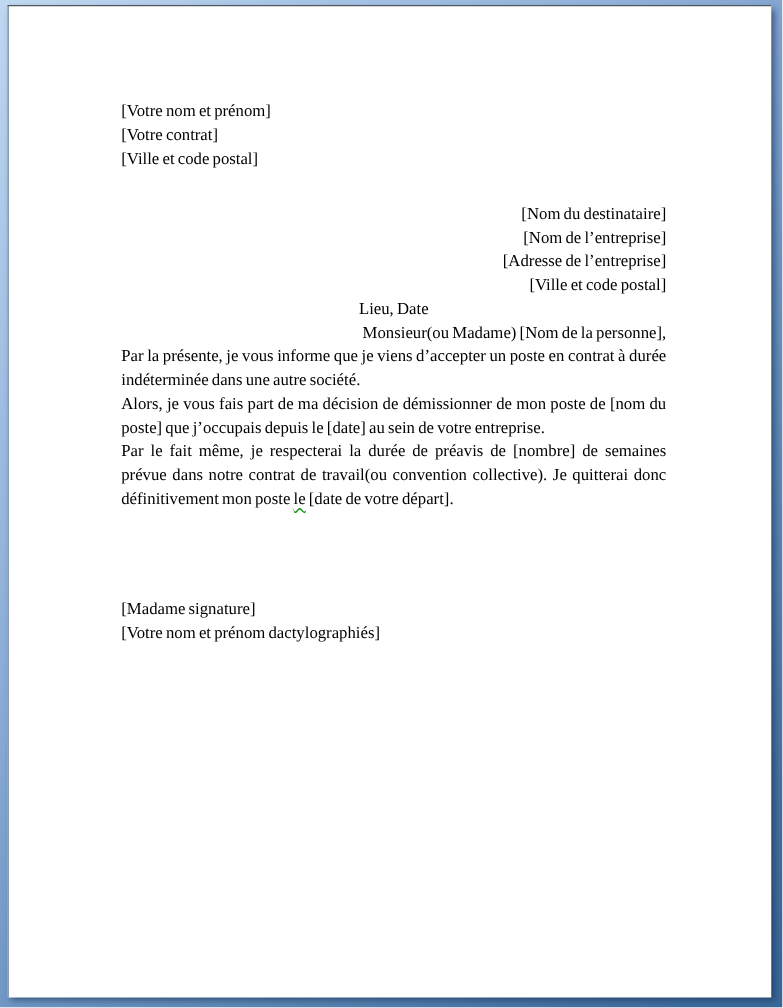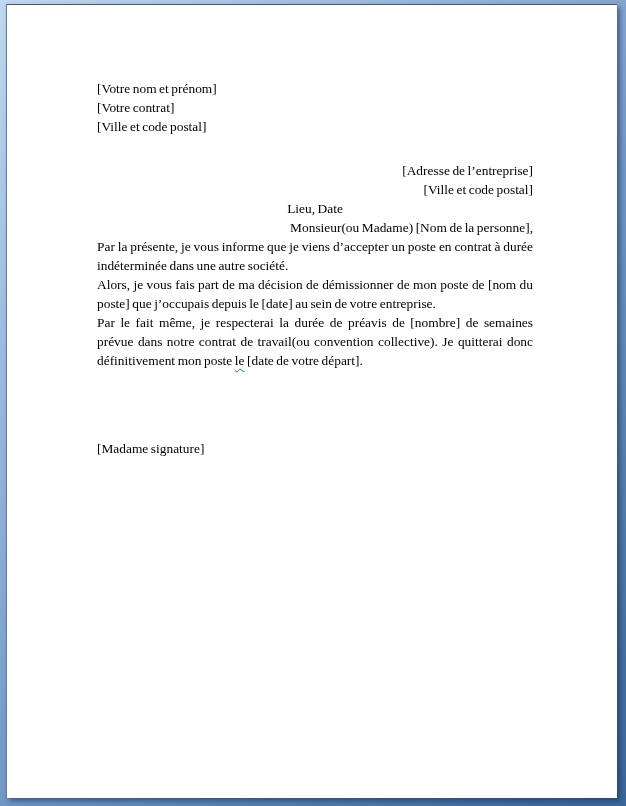--- a/index.html
+++ b/index.html
@@ -69,34 +69,37 @@
   <div class="page">
     <div class="letter">
 
       <div class="block-sender">
         <p>[Votre nom et prénom]</p>
         <p>[Votre contrat]</p>
         <p>[Ville et code postal]</p>
       </div>
 
       <div class="block-recipient">
+        <p>[Nom du destinataire]</p>
+        <p>[Nom de l’entreprise]</p>
         <p>[Adresse de l’entreprise]</p>
         <p>[Ville et code postal]</p>
       </div>
 
       <p class="date-line">Lieu, Date</p>
 
       <p class="salutation">Monsieur(ou Madame) [Nom de la personne],</p>
 
       <p class="para">Par la présente, je vous informe que je viens d’accepter un poste en contrat à durée indéterminée dans une autre société.</p>
 
       <p class="para">Alors, je vous fais part de ma décision de démissionner de mon poste de [nom du poste] que j’occupais depuis le [date] au sein de votre entreprise.</p>
 
       <p class="para"><span>Par le fait même, je respecterai la durée de préavis de [nombre] de semaines prévue dans notre contrat de travail(ou convention collective). Je quitterai donc définitivement mon poste </span><span class="grammar-flag">le</span><span> [date de votre départ].</span></p>
 
 
       <div class="block-signature">
         <p>[Madame signature]</p>
+        <p>[Votre nom et prénom dactylographiés]</p>
       </div>
 
     </div>
   </div>
 </div>
 
 </body></html>

